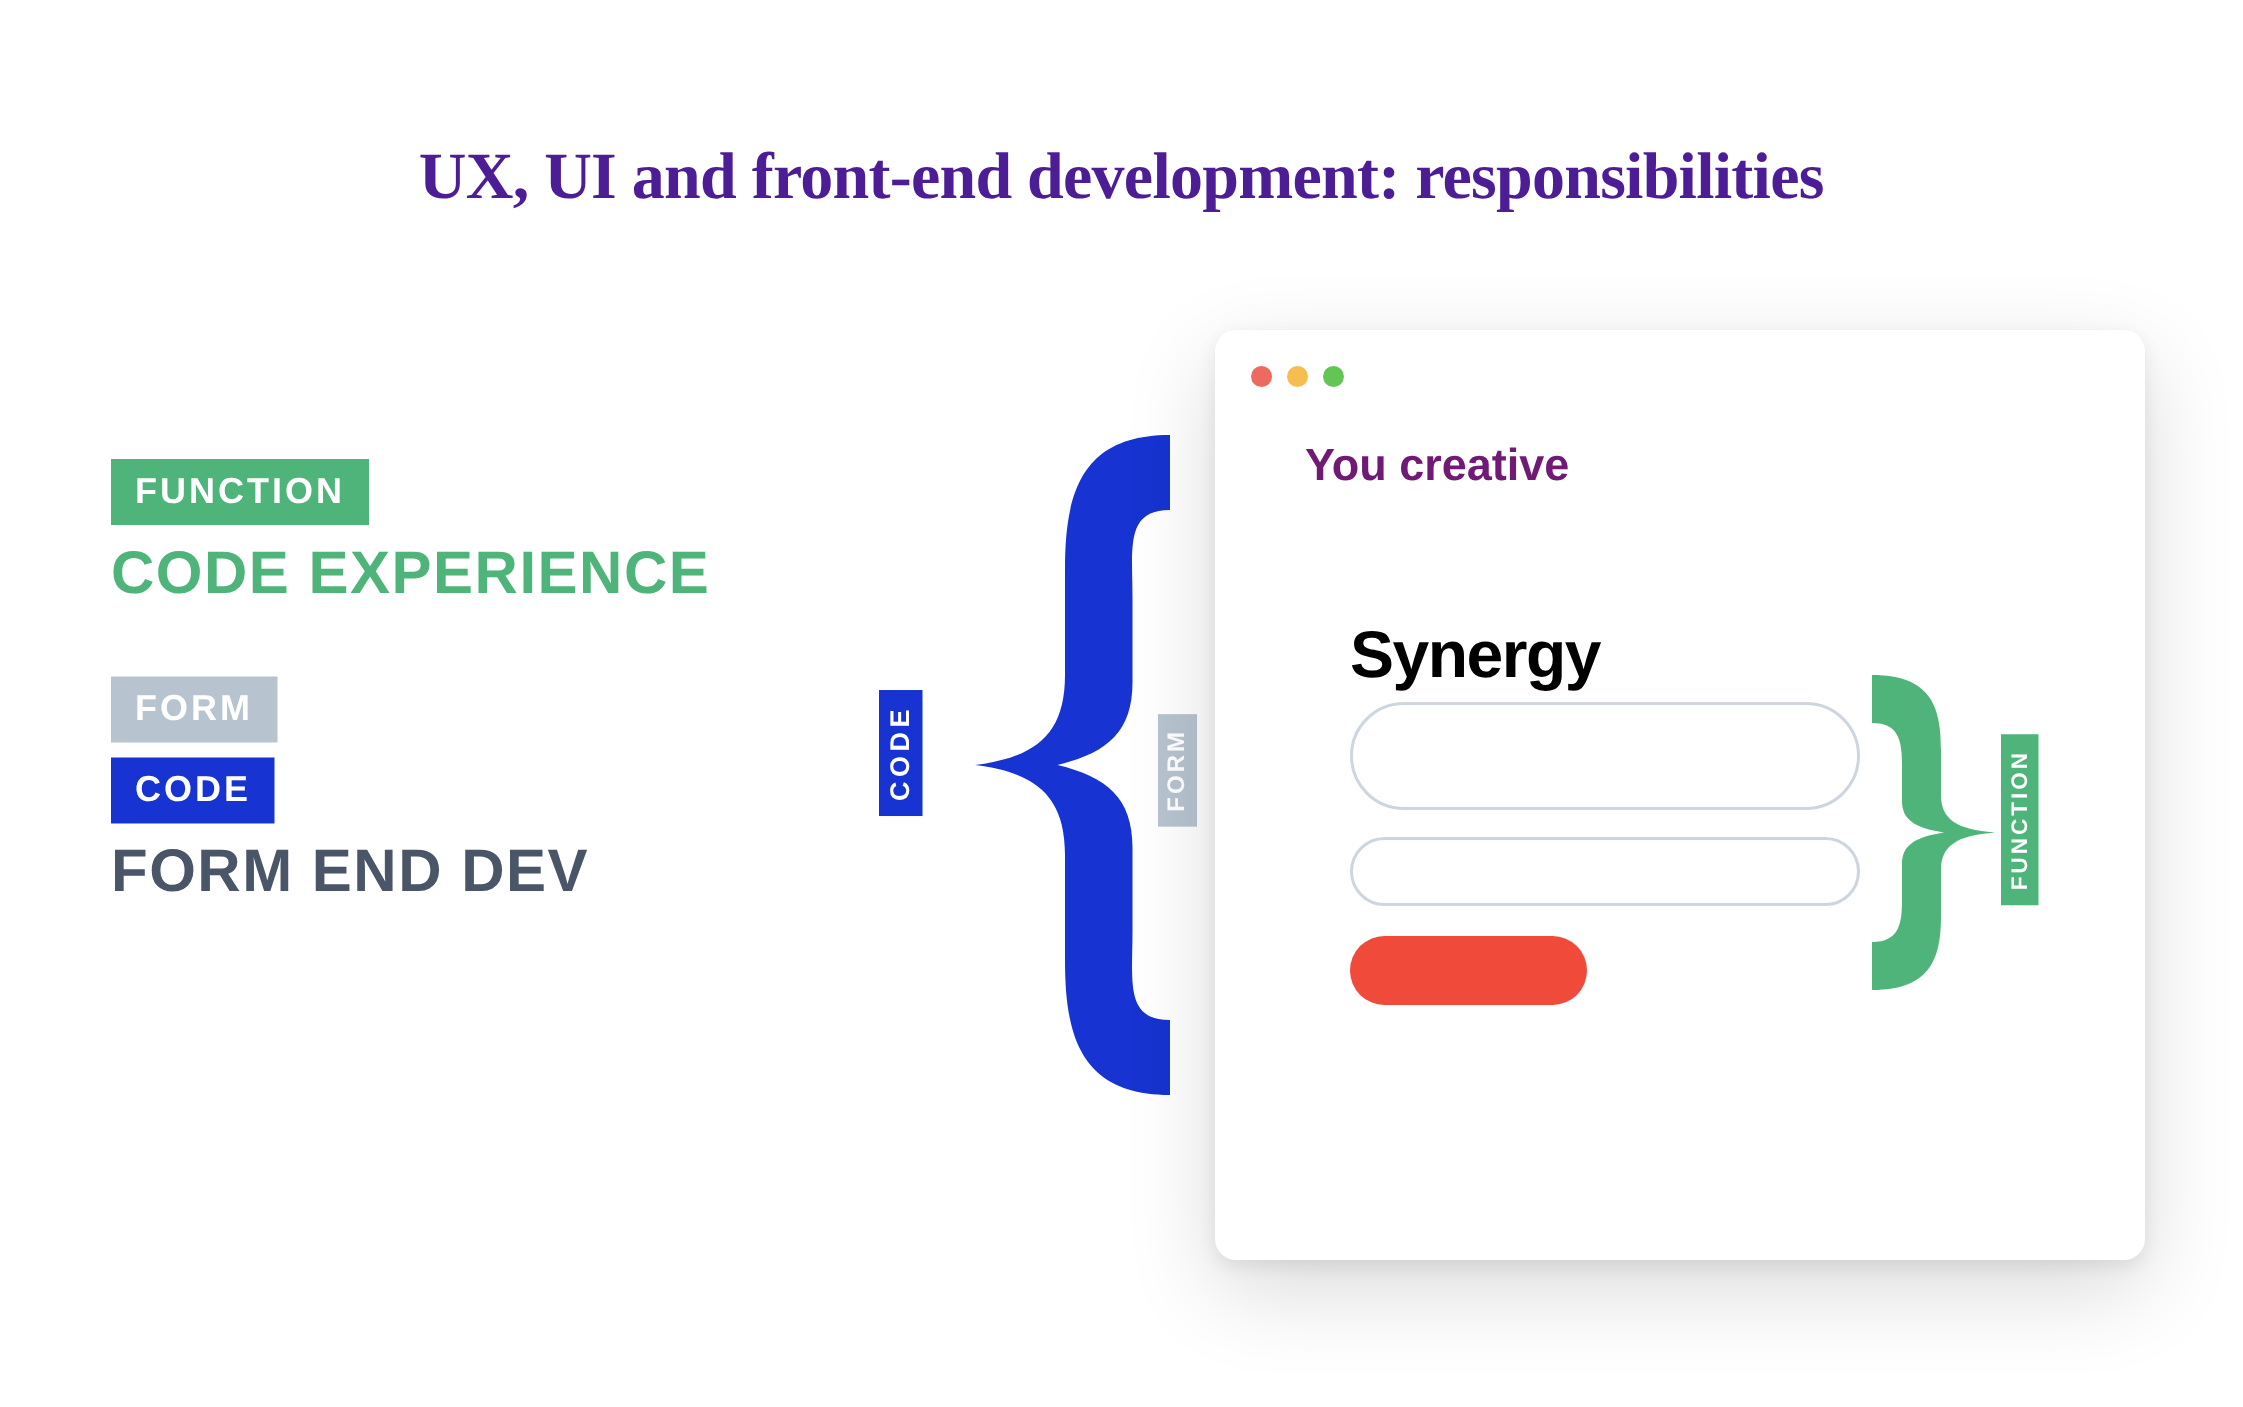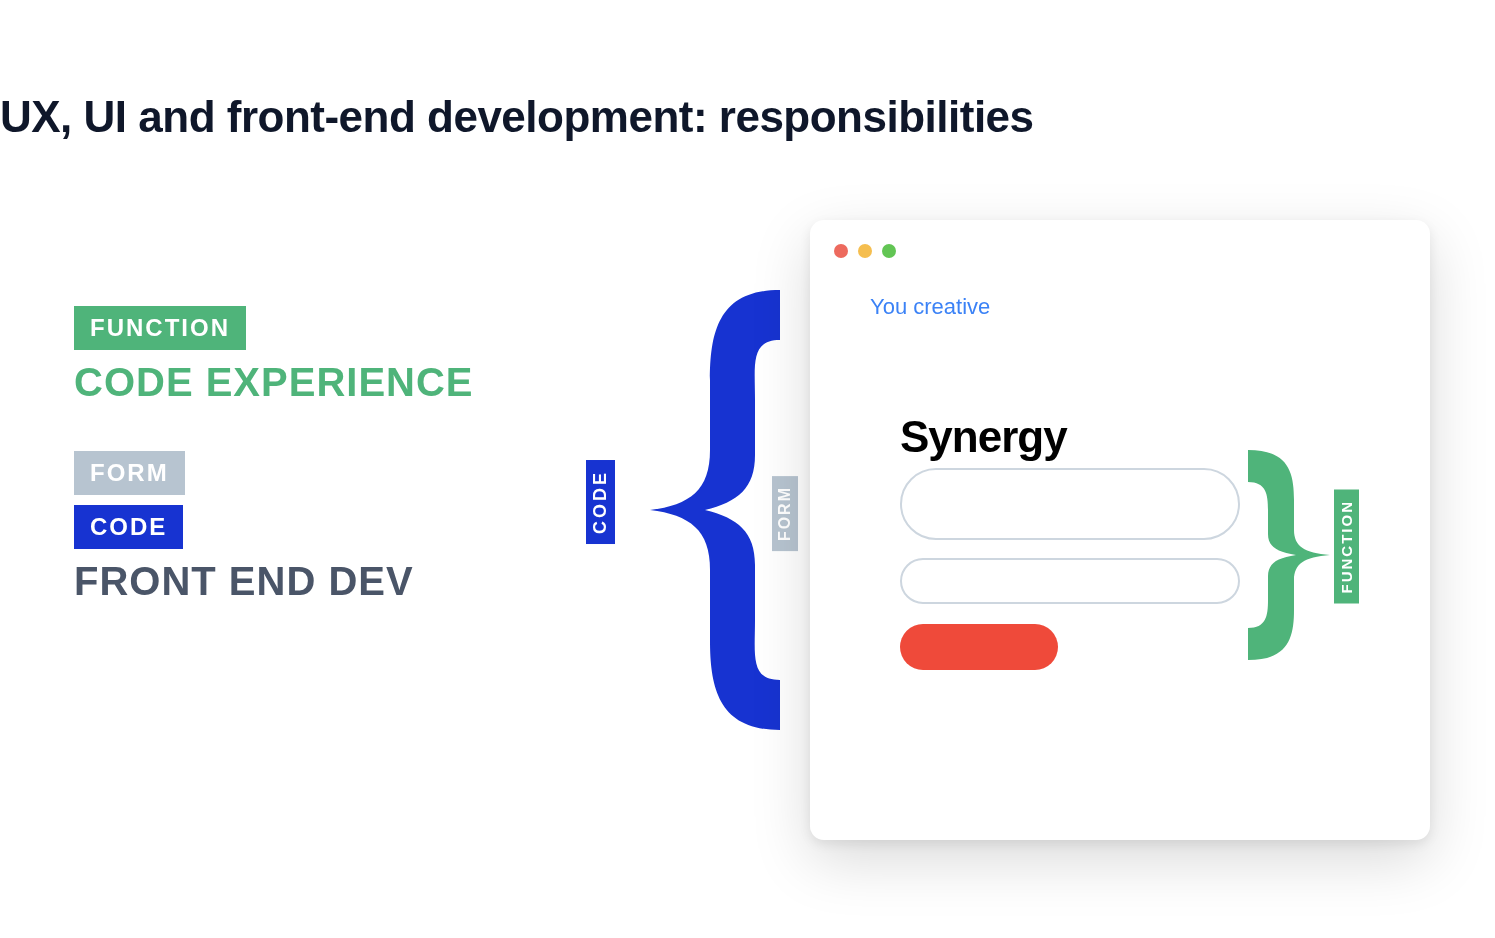--- a/index.html
+++ b/index.html
@@ -3,25 +3,26 @@
 <meta charset="utf-8">
 <style>
   * { box-sizing: border-box; margin: 0; padding: 0; }
   html, body { width: 1495px; height: 938px; background: #fff; font-family: -apple-system, BlinkMacSystemFont, "Segoe UI", Helvetica, Arial, sans-serif; overflow: hidden; }
   .stage { position: relative; width: 1495px; height: 938px; }
 
   .title {
     position: absolute;
     top: 92px;
     left: 0; right: 0;
-    text-align: left;
+    text-align: center;
     font-size: 44px;
     font-weight: 800;
-    color: #0f172a;
+    color: #4c1d95;
     letter-spacing: -0.5px;
+    font-family: Liberation Serif, serif;
   }
 
   
   .legend { position: absolute; left: 74px; top: 306px; }
   .tag {
     display: inline-block;
     color: #fff;
     font-weight: 800;
     letter-spacing: 2px;
     font-size: 24px;
@@ -66,21 +67,21 @@
     box-shadow: 0 20px 60px rgba(0,0,0,0.15), 0 4px 12px rgba(0,0,0,0.08);
   }
   .traffic { position: absolute; top: 24px; left: 24px; display: flex; gap: 10px; }
   .dot { width: 14px; height: 14px; border-radius: 50%; }
   .dot.red { background: #ed6a5e; }
   .dot.yellow { background: #f5be4f; }
   .dot.green { background: #62c554; }
 
   .win-sub {
     position: absolute; top: 74px; left: 60px;
-    font-size: 22px; font-weight: 400; color: #3b82f6;
+    font-size: 30px; font-weight: 700; color: #701a75;
   }
   .win-title {
     position: absolute; top: 160px; left: 90px;
     font-size: 44px; font-weight: 900; color: #000;
     letter-spacing: -1px;
     margin-top: 32px;
   }
   .field {
     position: absolute; left: 90px;
     width: 340px; background: #fff;
@@ -109,21 +110,21 @@
   <div class="legend">
     <div>
       <span class="tag green">FUNCTION</span>
       <div class="big green">CODE EXPERIENCE</div>
     </div>
     <div>
       <span class="tag grey">FORM</span>
     </div>
     <div>
       <span class="tag blue">CODE</span>
-      <div class="big slate">FRONT END DEV</div>
+      <div class="big slate">FORM END DEV</div>
     </div>
   </div>
 
   <div class="brace-wrap bg-blue" style="top:290px; left:580px; width:200px; height:440px; background:transparent;">
     <svg width="200" height="440" viewBox="0 0 200 440">
       <path d="
         M200 0
         C140 0 130 40 130 90
         L130 160
         C130 200 110 215 70 220

